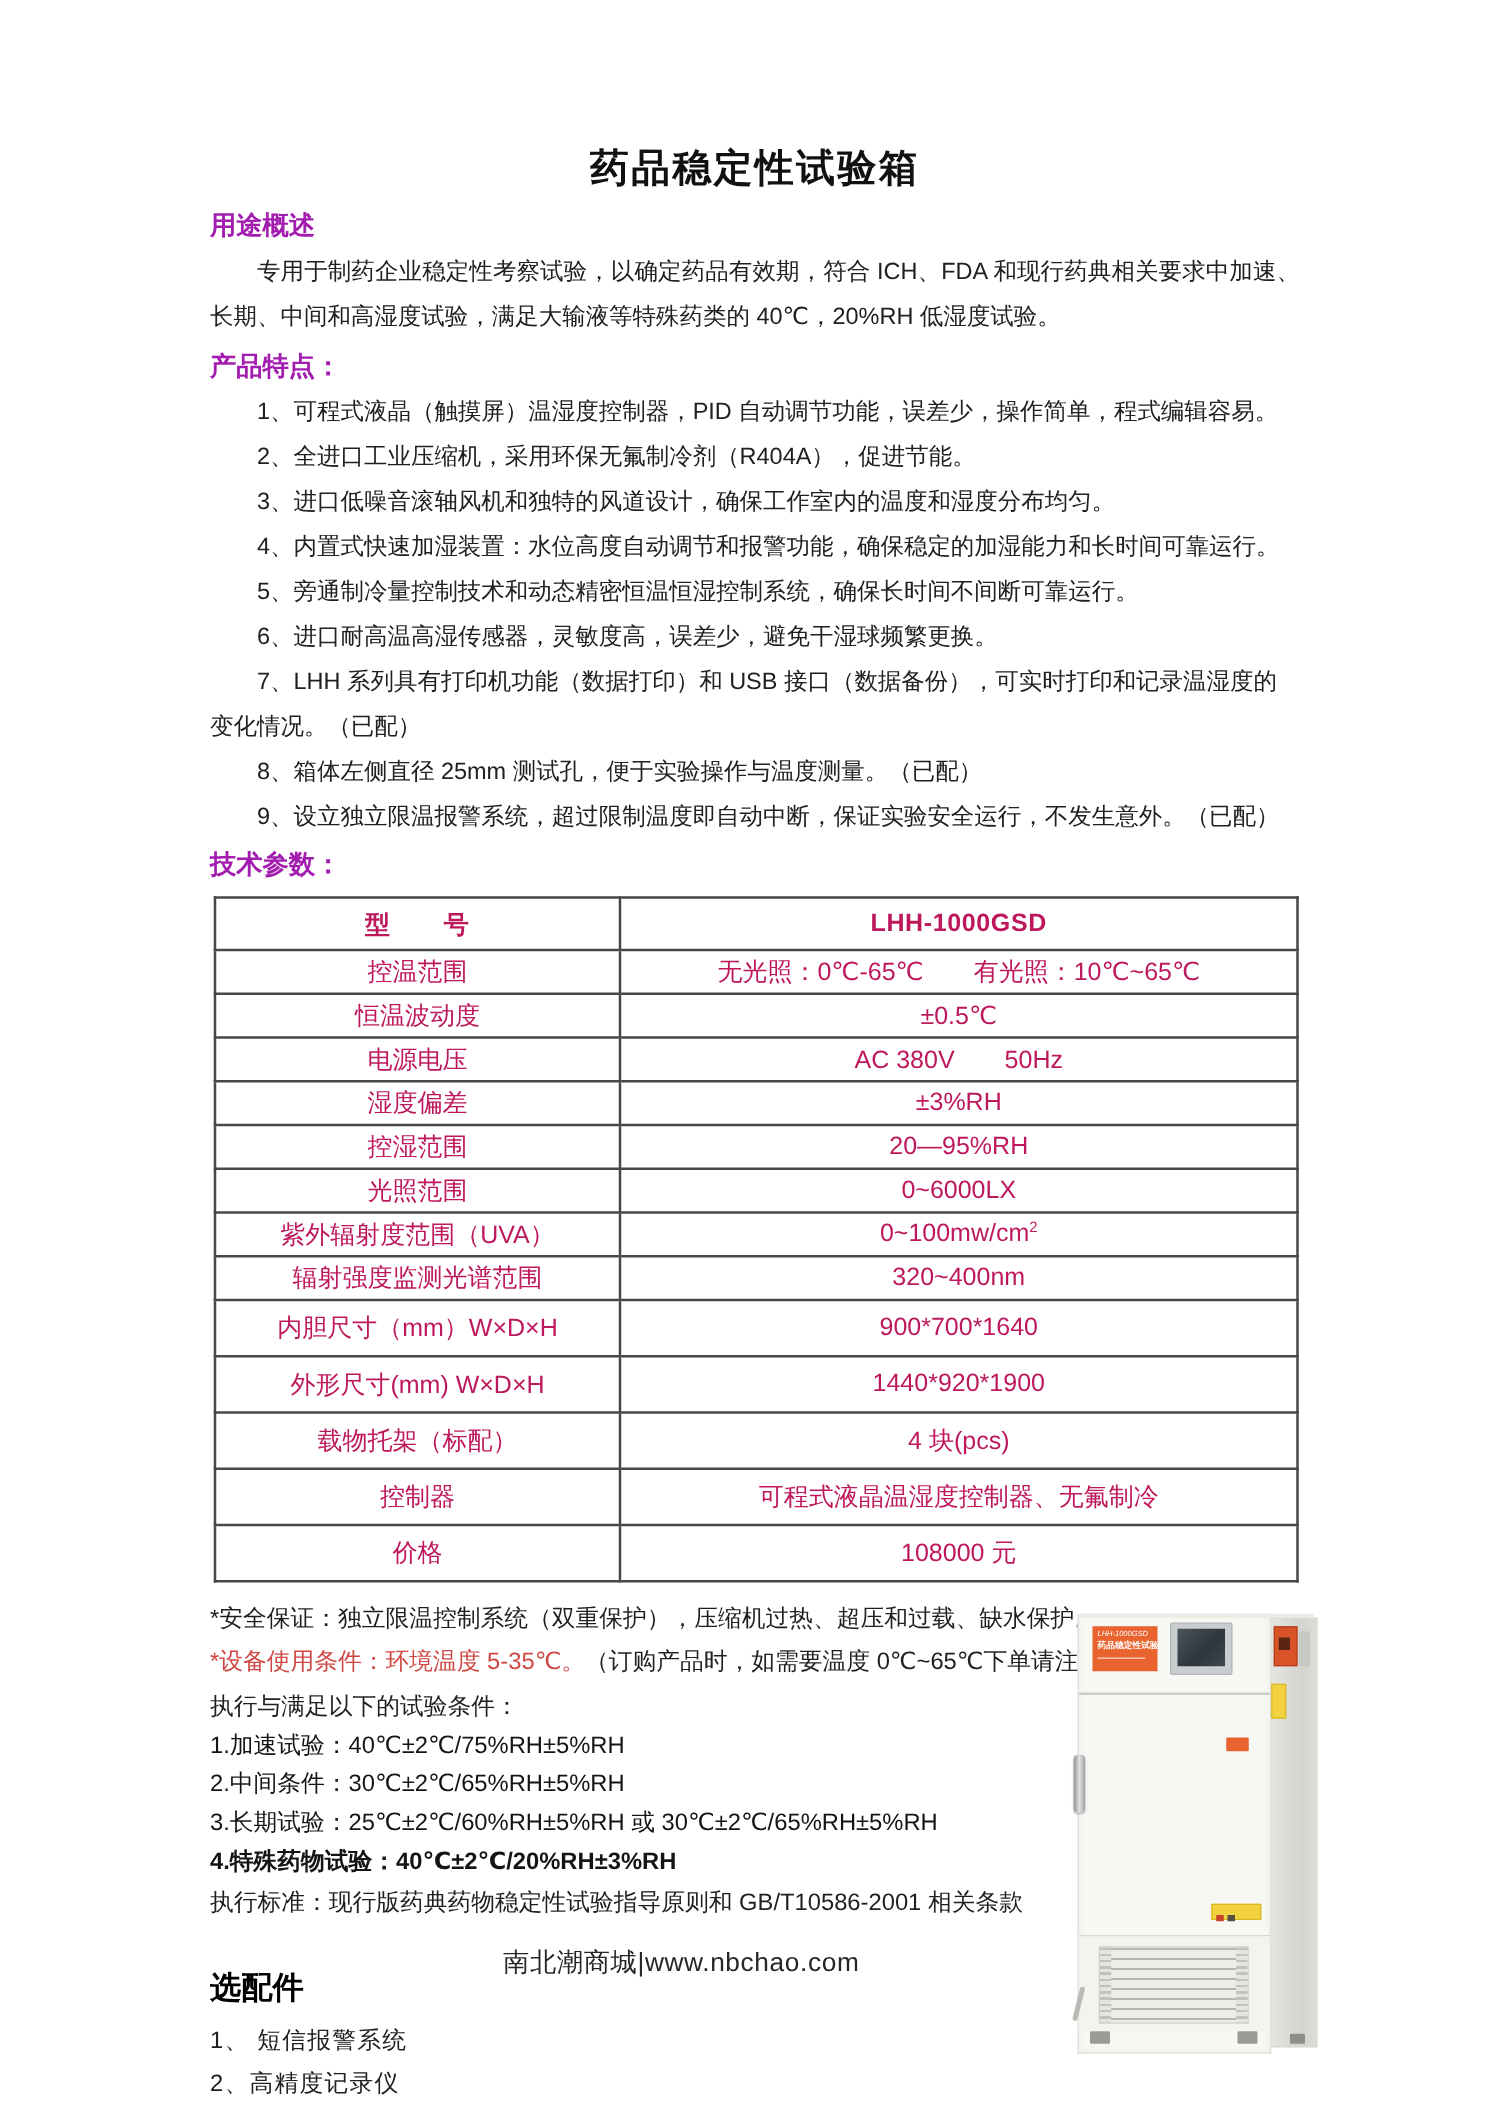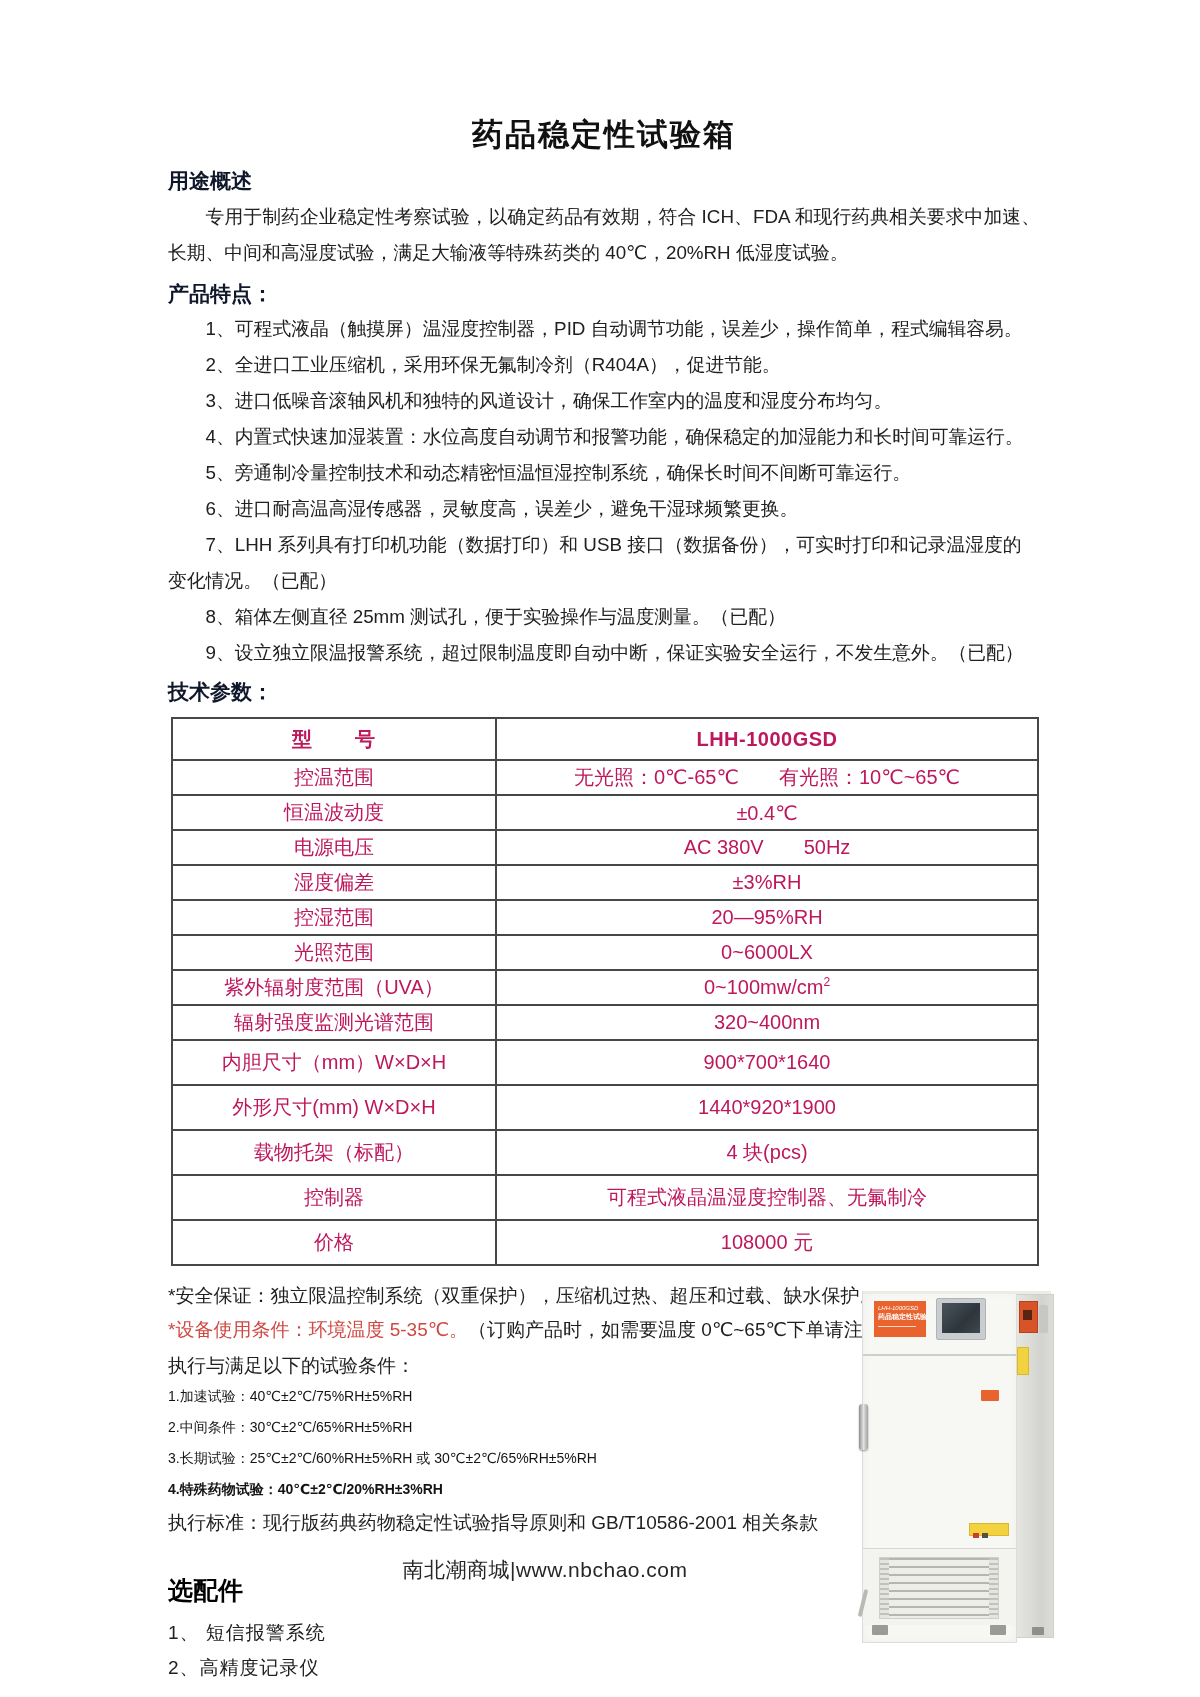--- a/index.html
+++ b/index.html
@@ -6,21 +6,21 @@
   body{
     width:1200px;height:1697px;position:relative;background:#ffffff;
     font-family:"Liberation Sans","DejaVu Sans",sans-serif;color:#1c1c1c;
     overflow:hidden;
   }
   .content{position:absolute;left:168px;top:0;width:872px;}
   h1.title{
     margin:112px 0 0 0;text-align:center;font-size:31px;line-height:46px;
     font-weight:bold;letter-spacing:2px;color:#111;
   }
-  h2.sec{margin:8px 0 0 0;font-size:21px;line-height:30px;font-weight:bold;color:#0f172a;}
+  h2.sec{margin:8px 0 0 0;font-size:21px;line-height:30px;font-weight:bold;color:#a21caf;}
   p.intro{
     margin:3px 0 0 0;font-size:18.8px;line-height:36px;text-indent:2em;
     text-align:justify;color:#202020;
   }
   .features p{
     margin:0;font-size:18.8px;line-height:36px;text-indent:2em;color:#202020;
   }
   .features{margin-top:2px;}
   h2.params{margin:6px 0 0 0;}
   table.specs{
@@ -36,21 +36,21 @@
   td.model-label{font-size:25px;font-weight:bold;letter-spacing:1px;}
   td.model-value{font-size:23px;font-weight:600;letter-spacing:0.5px;}
   tr.r-sm td{height:31px;}
   tr.r-lg td{height:41px;}
   sup.sup{font-size:12px;vertical-align:super;line-height:0;}
   p.note{margin:0;font-size:19px;line-height:30px;color:#1f1f1f;}
   p.note.first{margin-top:15px;}
   p.note.redline{margin-top:4px;}
   span.red{color:#cf4843;}
   p.cond-head{margin:5px 0 0 0;font-size:19px;line-height:31px;color:#1f1f1f;}
-  .conds p{margin:0;font-size:14px;line-height:31px;color:#141414;}
+  .conds p{margin:0;font-size:19px;line-height:31px;color:#141414;}
   .conds p.bold{font-weight:600;}
   p.standard{margin:2px 0 0 0;font-size:19px;line-height:31px;color:#1f1f1f;}
   h2.opt-head{margin:34px 0 0 0;font-size:25px;line-height:36px;font-weight:bold;color:#000000;}
   .options p{margin:0;font-size:19px;line-height:35px;color:#202020;letter-spacing:1px;}
   .options{margin-top:7px;}
   .footer{
     position:absolute;left:0;top:1556px;width:1090px;text-align:center;
     font-size:21px;color:#262626;letter-spacing:0.5px;
   }
 
@@ -163,21 +163,21 @@
         <tr class="thr">
           <td class="model-label">型　　号</td>
           <td class="model-value">LHH-1000GSD</td>
         </tr>
         <tr class="r-sm">
           <td>控温范围</td>
           <td>无光照：0℃-65℃　　有光照：10℃~65℃</td>
         </tr>
         <tr class="r-sm">
           <td>恒温波动度</td>
-          <td>±0.4℃</td>
+          <td>±0.5℃</td>
         </tr>
         <tr class="r-sm">
           <td>电源电压</td>
           <td>AC 380V　　50Hz</td>
         </tr>
         <tr class="r-sm">
           <td>湿度偏差</td>
           <td>±3%RH</td>
         </tr>
         <tr class="r-sm">

